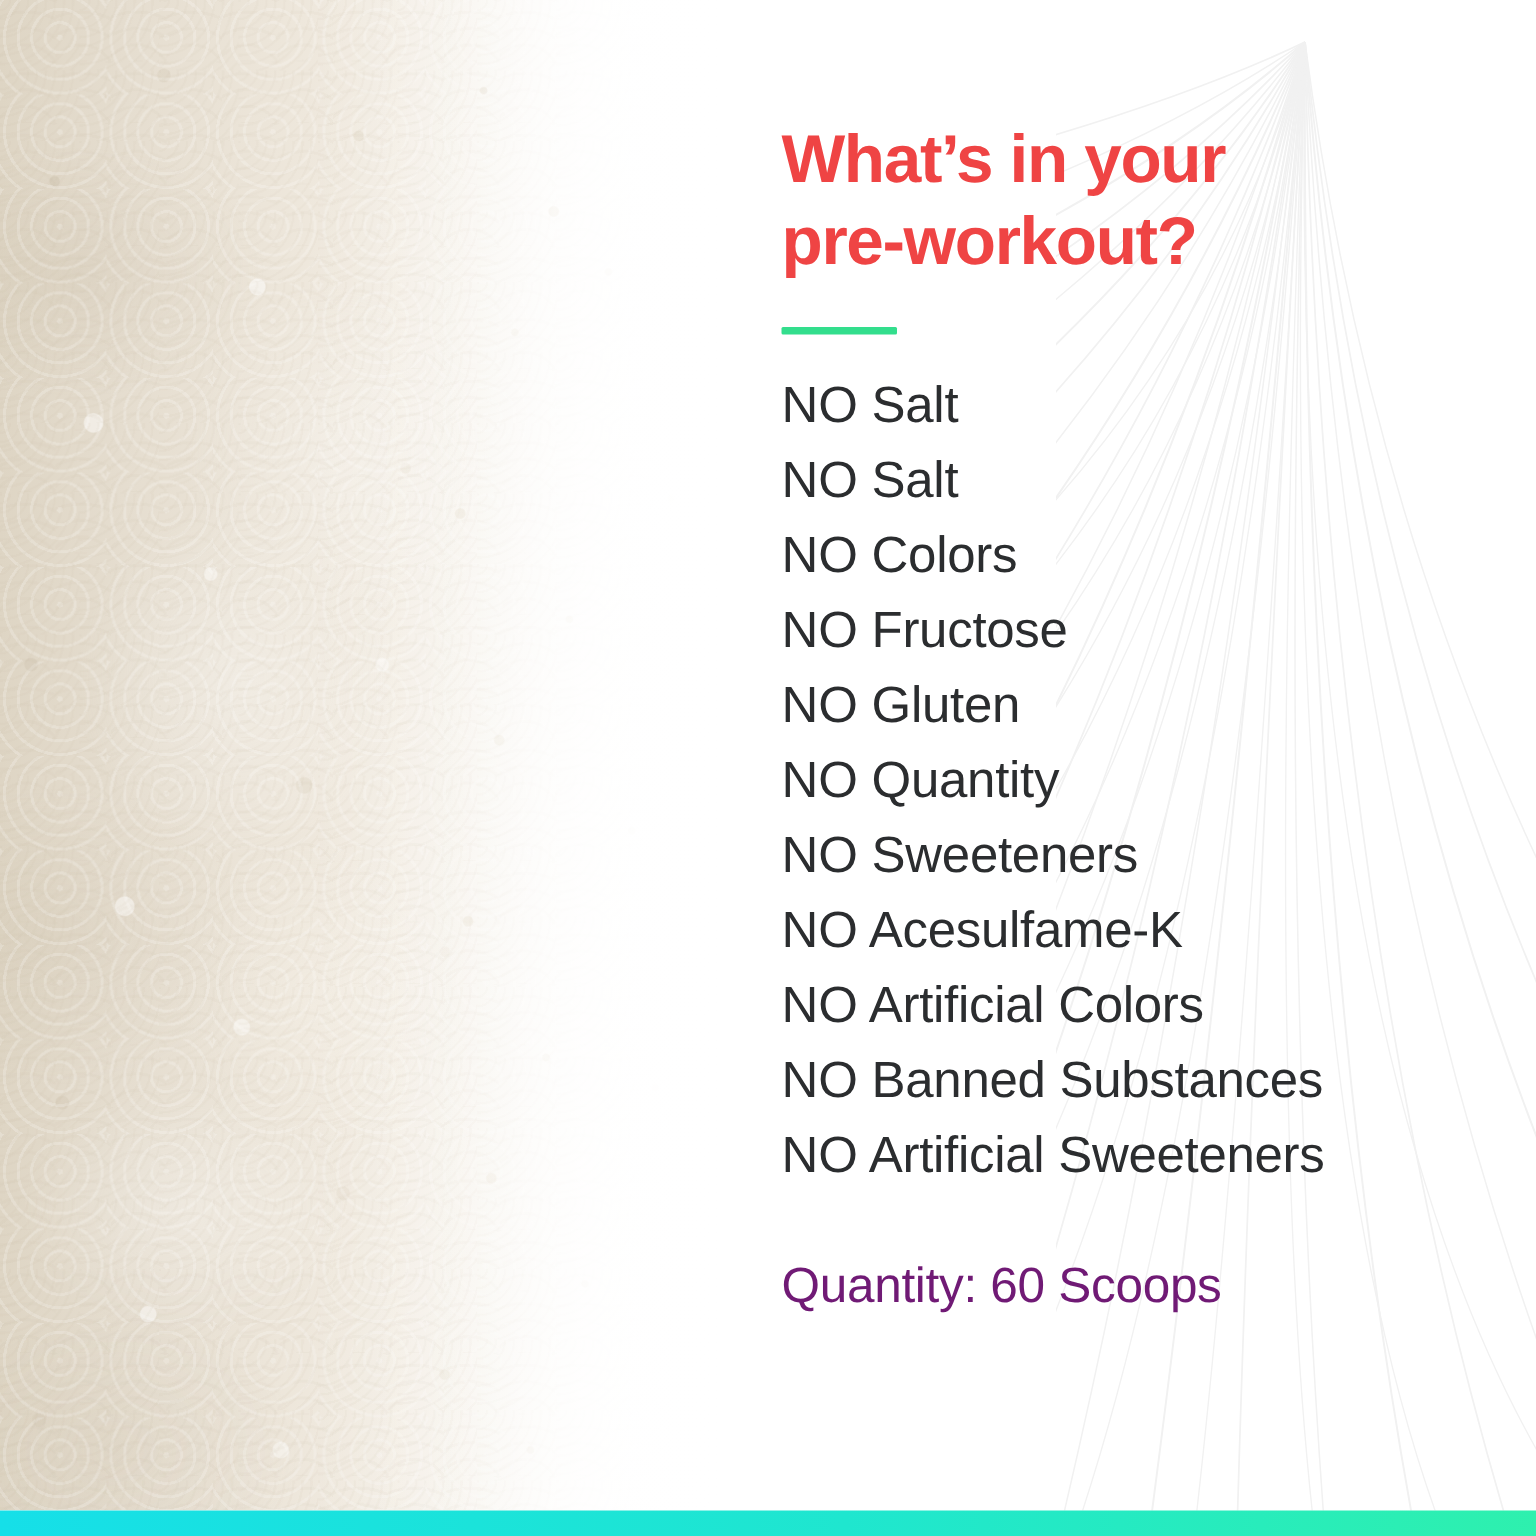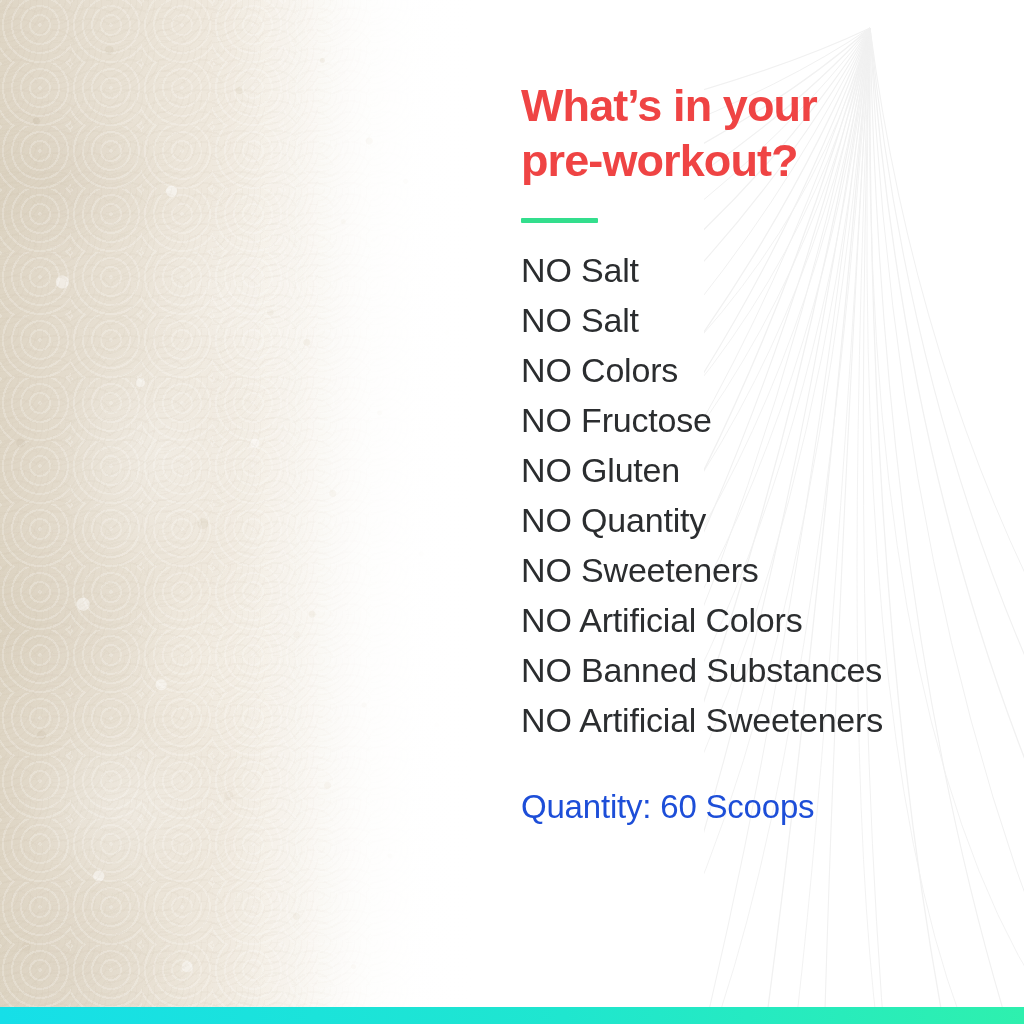--- a/index.html
+++ b/index.html
@@ -185,21 +185,21 @@
   #no-list .no {
     font-weight: normal;
     letter-spacing: -0.1px;
   }
   #no-list .sub { font-weight: normal; }
 
   #quantity {
     margin: 0;
     padding-top: 43px;
     font-size: 33px;
-    color: #1d4ed8;
+    color: #701a75;
     letter-spacing: -0.2px;
     white-space: nowrap;
   }
 
   
   #bottom-bar {
     position: absolute;
     left: 0;
     bottom: 0;
     width: 1024px;
@@ -275,20 +275,21 @@
     <div id="accent-bar" style="background: rgb(51, 222, 141); width: 77px; height: 5px;"></div>
 
     <ul id="no-list">
         <li><span class="no">NO</span><span class="sub"> Salt</span></li>
         <li><span class="no">NO</span><span class="sub"> Salt</span></li>
         <li><span class="no">NO</span><span class="sub"> Colors</span></li>
         <li><span class="no">NO</span><span class="sub"> Fructose</span></li>
         <li><span class="no">NO</span><span class="sub"> Gluten</span></li>
         <li><span class="no">NO</span><span class="sub"> Quantity</span></li>
         <li><span class="no">NO</span><span class="sub"> Sweeteners</span></li>
+        <li><span class="no">NO</span><span class="sub"> Acesulfame-K</span></li>
         <li><span class="no">NO</span><span class="sub"> Artificial Colors</span></li>
         <li><span class="no">NO</span><span class="sub"> Banned Substances</span></li>
         <li><span class="no">NO</span><span class="sub"> Artificial Sweeteners</span></li>
       </ul>
 
     <p id="quantity">Quantity: 60 Scoops</p>
   </div>
 
   <div id="bottom-bar" style="background: linear-gradient(to right, rgb(22, 223, 232) 0%, rgb(31, 230, 207) 55%, rgb(46, 240, 174) 100%);"></div>
 </div>

